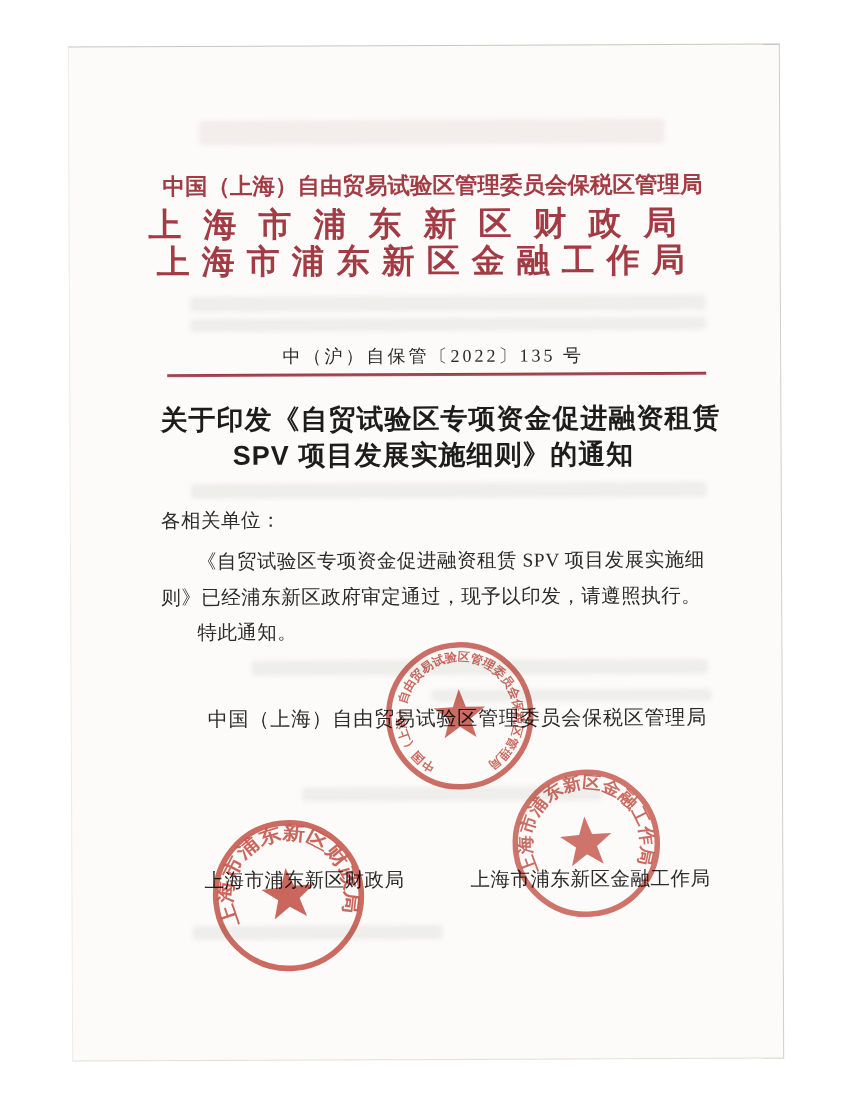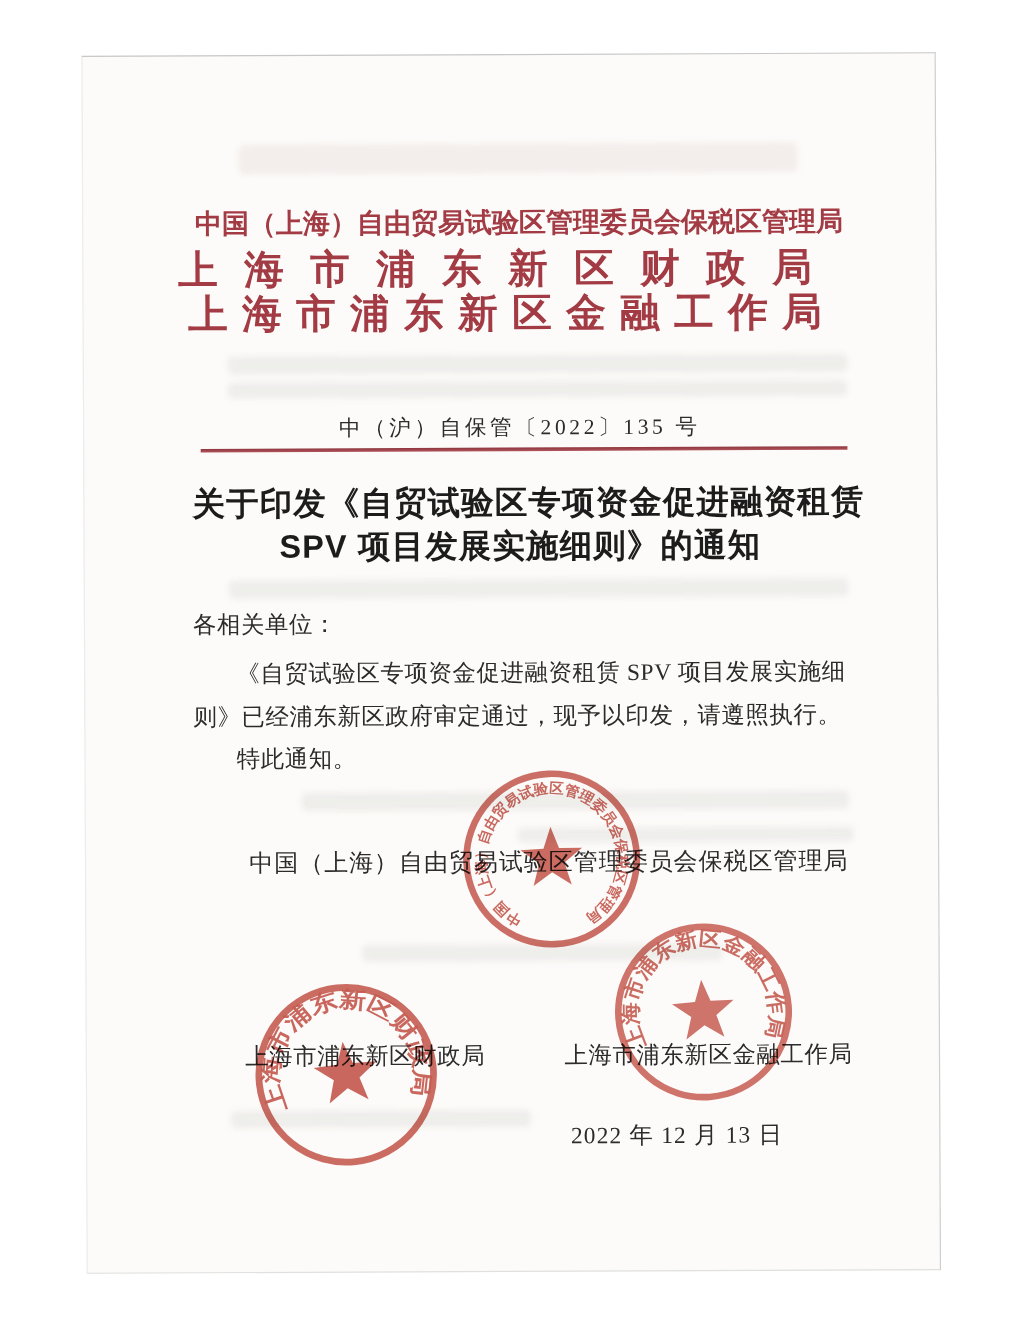--- a/index.html
+++ b/index.html
@@ -90,21 +90,20 @@
   <div class="line centered title title-2">SPV 项目发展实施细则》的通知</div>
 
   <div class="line bodytext salutation">各相关单位：</div>
   <div class="line bodytext para-l1">《自贸试验区专项资金促进融资租赁 SPV 项目发展实施细</div>
   <div class="line bodytext para-l2">则》已经浦东新区政府审定通过，现予以印发，请遵照执行。</div>
   <div class="line bodytext closing">特此通知。</div>
 
   <div class="line bodytext sig1">中国（上海）自由贸易试验区管理委员会保税区管理局</div>
   <div class="line bodytext sig2">上海市浦东新区财政局</div>
   <div class="line bodytext sig3">上海市浦东新区金融工作局</div>
-  <div class="line bodytext date">2022 年 12 月 13 日</div>
 
   <div class="seal seal-1">
     <svg width="160" height="160" viewBox="0 0 160 160">
       <circle cx="80" cy="80" r="71" fill="none" stroke="#c24b40" stroke-width="5.5" stroke-opacity="0.88"></circle>
       <polygon fill="#c24b40" fill-opacity="0.9" points="80,53 86.5,71.1 105.7,71.7 90.5,83.4 95.9,101.8 80,91 64.1,101.8 69.5,83.4 54.3,71.7 73.5,71.1"></polygon>
       <defs>
           <path id="arc-seal1" d="M56.76,129.85 A55,55 0 1 1 103.24,129.85" fill="none"></path>
         </defs>
       <text font-size="12" fill="#c24b40" fill-opacity="0.92" font-family="Liberation Serif, DejaVu Serif, serif" font-weight="bold">
         <textPath href="#arc-seal1" startOffset="50%" text-anchor="middle" textLength="290" lengthAdjust="spacingAndGlyphs">中国（上海）自由贸易试验区管理委员会保税区管理局</textPath>

